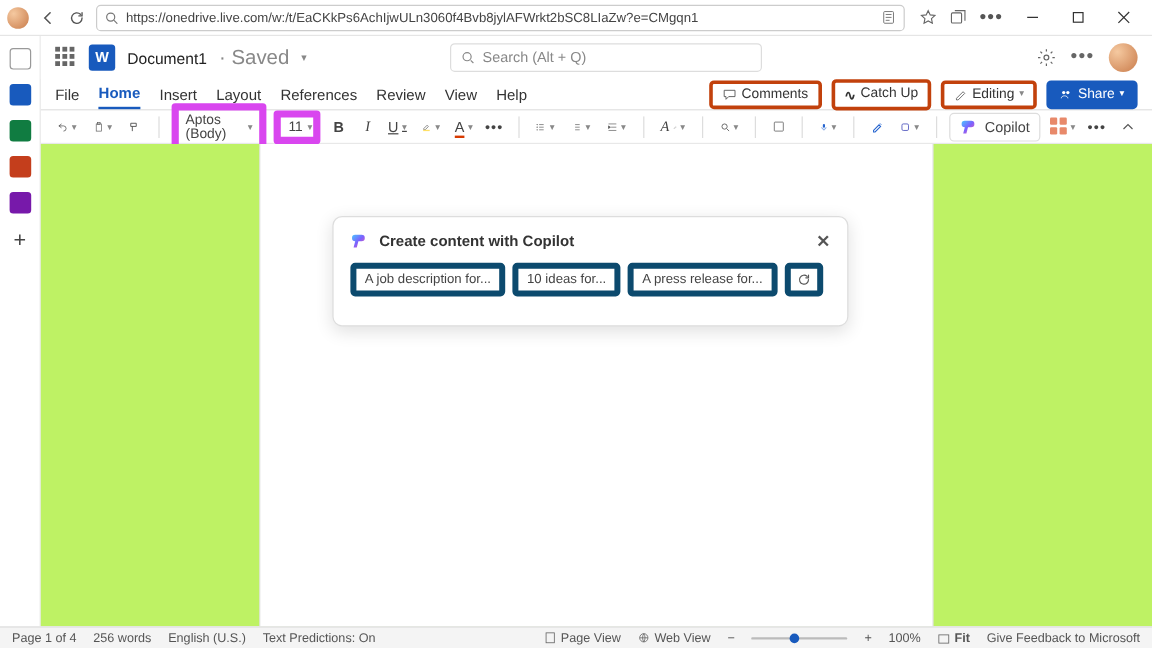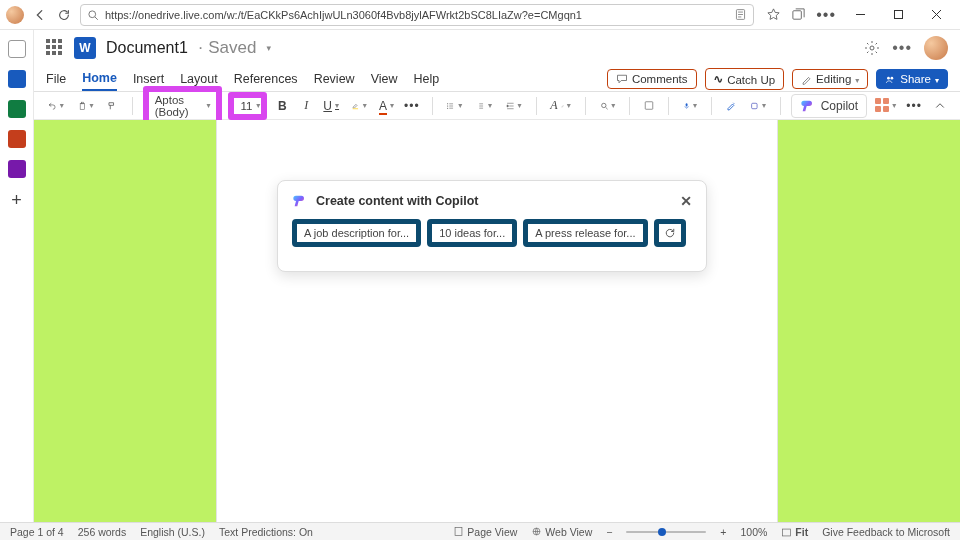--- a/index.html
+++ b/index.html
@@ -21,33 +21,33 @@
 .rail-green { background:#107c41;}
 .rail-orange { background:#c43e1c;}
 .rail-purple { background:#7719aa;}
 .rail-plus { font-size:18px; color:#444; }
 
 
 .word-header { position:absolute; left:34px; right:0; top:30px; height:36px; display:flex; align-items:center; padding:0 12px; gap:10px; background:#fff;}
 .waffle {width:18px;height:18px;display:grid;grid-template-columns:repeat(3,4px);grid-template-rows:repeat(3,4px);gap:2px;}
 .waffle i{background:#666;}
 .word-logo{width:22px;height:22px;background:#185abd;border-radius:3px;display:flex;align-items:center;justify-content:center;color:#fff;font-size:12px;font-weight:600;}
-.doc-title{font-size:16px;color:#222;}
+.doc-title{font-size:13px;color:#222;}
 .doc-saved{font-size:17px;color:#888;}
 .chev{font-size:9px;color:#888;}
 .search-box{flex:0 0 260px;margin-left:auto;margin-right:auto;height:24px;border:1px solid #ddd;border-radius:4px;display:flex;align-items:center;gap:6px;padding:0 8px;font-size:12px;color:#888;}
 .hdr-right{margin-left:auto;display:flex;align-items:center;gap:12px;}
 .avatar-hdr{width:24px;height:24px;border-radius:50%;background:radial-gradient(circle at 30% 30%,#f5c9a0,#c97b4a);}
 
 
 .ribbon-tabs{position:absolute;left:34px;right:0;top:66px;height:26px;display:flex;align-items:center;padding:0 12px;gap:16px;font-size:12.5px;color:#333;border-bottom:1px solid #e0e0e0;}
 .ribbon-tabs .tab{cursor:pointer;padding:4px 0;}
 .ribbon-tabs .tab.active{font-weight:600;border-bottom:2px solid #185abd;color:#185abd;}
 .tabs-right{margin-left:auto;display:flex;align-items:center;gap:8px;}
-.pill{border:1px solid #c2410c;border-radius:4px;padding:3px 8px;font-size:11.5px;display:flex;align-items:flex-end;gap:4px;cursor:pointer;background:#fff;color:#333;}
+.pill{border:3px solid #c2410c;border-radius:4px;padding:3px 8px;font-size:11.5px;display:flex;align-items:flex-start;gap:4px;cursor:pointer;background:#fff;color:#333;}
 .pill.share{background:#185abd;color:#fff;border-color:#185abd;}
 
 
 .toolbar{position:absolute;left:34px;right:0;top:92px;height:28px;display:flex;align-items:center;padding:0 10px;gap:6px;border-bottom:1px solid #e8e8e8;font-size:12px;color:#444;}
 .tbtn{padding:3px 4px;display:flex;align-items:center;gap:3px;cursor:pointer;border-radius:3px;min-width:18px;justify-content:center;}
 .sep{width:1px;height:18px;background:#ddd;margin:0 4px;}
 .font-box{border:6px solid #d946ef;border-radius:3px;padding:2px 6px;font-size:11.5px;display:flex;align-items:center;gap:4px;}
 .copilot-btn{border:1px solid #ddd;border-radius:4px;padding:3px 8px;display:flex;align-items:center;gap:5px;font-size:12px;}
 .grid-icon{width:16px;height:16px;display:grid;grid-template-columns:repeat(2,6px);grid-template-rows:repeat(2,6px);gap:2px;}
 .grid-icon i{background:#e8896a;border-radius:1px;}
@@ -150,20 +150,27 @@
       <i></i>
       <i></i>
       <i></i>
       <i></i>
       <i></i>
     </div>
   <div class="word-logo">W</div>
   <span class="doc-title">Document1</span>
   <span class="doc-saved">· Saved</span>
   <span class="chev">▾</span>
+  <div class="search-box">
+    <svg width="12" height="12" viewBox="0 0 16 16">
+        <circle cx="7" cy="7" r="4.5" stroke="#888" fill="none" stroke-width="1.3"></circle>
+        <path d="M11 11l3 3" stroke="#888" stroke-width="1.3"></path>
+      </svg>
+    <span>Search (Alt + Q)</span>
+  </div>
   <div class="hdr-right">
     <svg width="16" height="16" viewBox="0 0 16 16">
         <circle cx="8" cy="8" r="2" stroke="#666" fill="none"></circle>
         <path d="M8 1v2M8 13v2M1 8h2M13 8h2M3 3l1.4 1.4M11.6 11.6L13 13M13 3l-1.4 1.4M4.4 11.6L3 13" stroke="#666"></path>
       </svg>
     <div style="color:#666;letter-spacing:1px;">•••</div>
     <div class="avatar-hdr"></div>
   </div>
 </div>
 

